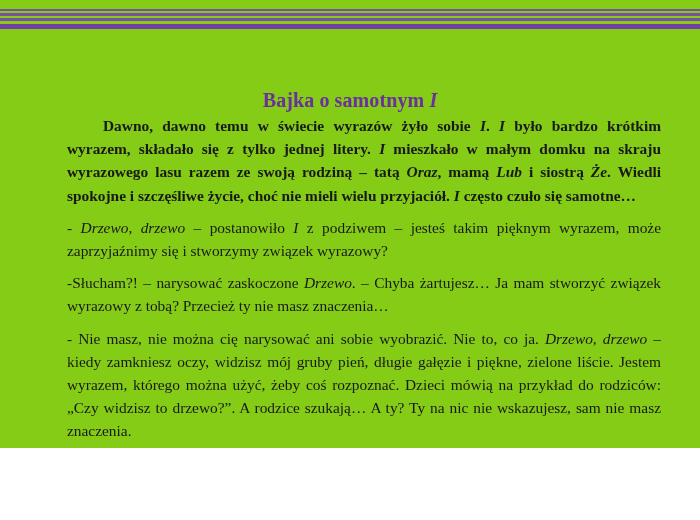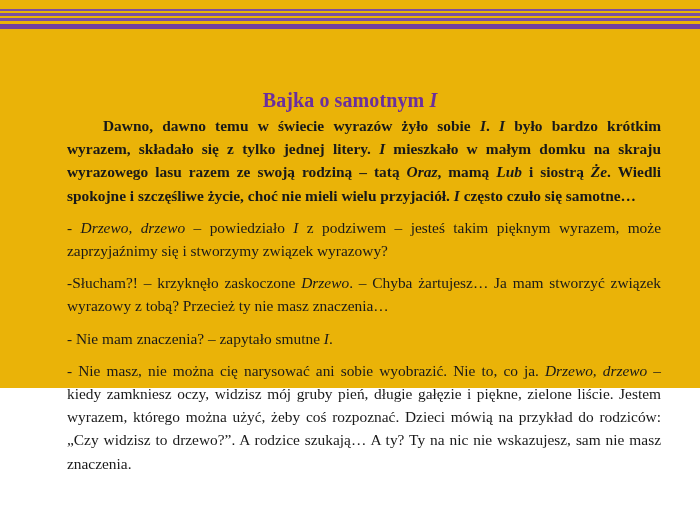--- a/index.html
+++ b/index.html
@@ -10,22 +10,22 @@
   body {
     width: 700px;
     height: 520px;
     overflow: hidden;
     font-family: "Liberation Serif", "DejaVu Serif", serif;
     color: #1a1a1a;
   }
   .page {
     position: relative;
     width: 700px;
-    height: 388px;
-    background: #eab308;
+    height: 448px;
+    background: #84cc16;
     box-sizing: border-box;
   }
 
   
   .header-rule {
     position: absolute;
     left: 0;
     top: 9px;
     width: 700px;
     height: 21px;
@@ -95,19 +95,18 @@
     <div class="bar b3"></div>
     <div class="bar b4"></div>
   </div>
 
   <h1 class="doc-title">
     <span>Bajka o samotnym </span><span class="ital">I</span>
   </h1>
 
   <div class="body-text">
       <p class="indent"><span>Dawno, dawno temu w świecie wyrazów żyło sobie </span><i>I</i><span>. </span><i>I</i><span> było bardzo krótkim wyrazem, składało się z tylko jednej litery. </span><i>I</i><span> mieszkało w małym domku na skraju wyrazowego lasu razem ze swoją rodziną – tatą </span><i>Oraz</i><span>, mamą </span><i>Lub</i><span> i siostrą </span><i>Że</i><span>. Wiedli spokojne i szczęśliwe życie, choć nie mieli wielu przyjaciół. </span><i>I</i><span> często czuło się samotne…</span></p>
-      <p><span>- </span><i>Drzewo, drzewo</i><span> – powiedziało </span><i>I</i><span> z podziwem – jesteś takim pięknym wyrazem, może zaprzyjaźnimy się i stworzymy związek wyrazowy?</span></p>
-      <p><span>-Słucham?! – krzyknęło zaskoczone </span><i>Drzewo</i><span>. – Chyba żartujesz… Ja mam stworzyć związek wyrazowy z tobą? Przecież ty nie masz znaczenia…</span></p>
-      <p><span>- Nie mam znaczenia? – zapytało smutne </span><i>I</i><span>.</span></p>
+      <p><span>- </span><i>Drzewo, drzewo</i><span> – postanowiło </span><i>I</i><span> z podziwem – jesteś takim pięknym wyrazem, może zaprzyjaźnimy się i stworzymy związek wyrazowy?</span></p>
+      <p><span>-Słucham?! – narysować zaskoczone </span><i>Drzewo</i><span>. – Chyba żartujesz… Ja mam stworzyć związek wyrazowy z tobą? Przecież ty nie masz znaczenia…</span></p>
       <p class="last"><span>- Nie masz, nie można cię narysować ani sobie wyobrazić. Nie to, co ja. </span><i>Drzewo, drzewo</i><span> – kiedy zamkniesz oczy, widzisz mój gruby pień, długie gałęzie i piękne, zielone liście. Jestem wyrazem, którego można użyć, żeby coś rozpoznać. Dzieci mówią na przykład do rodziców: „Czy widzisz to drzewo?”. A rodzice szukają… A ty? Ty na nic nie wskazujesz, sam nie masz znaczenia.</span></p>
     </div>
 
 </div>
 
 </body></html>

